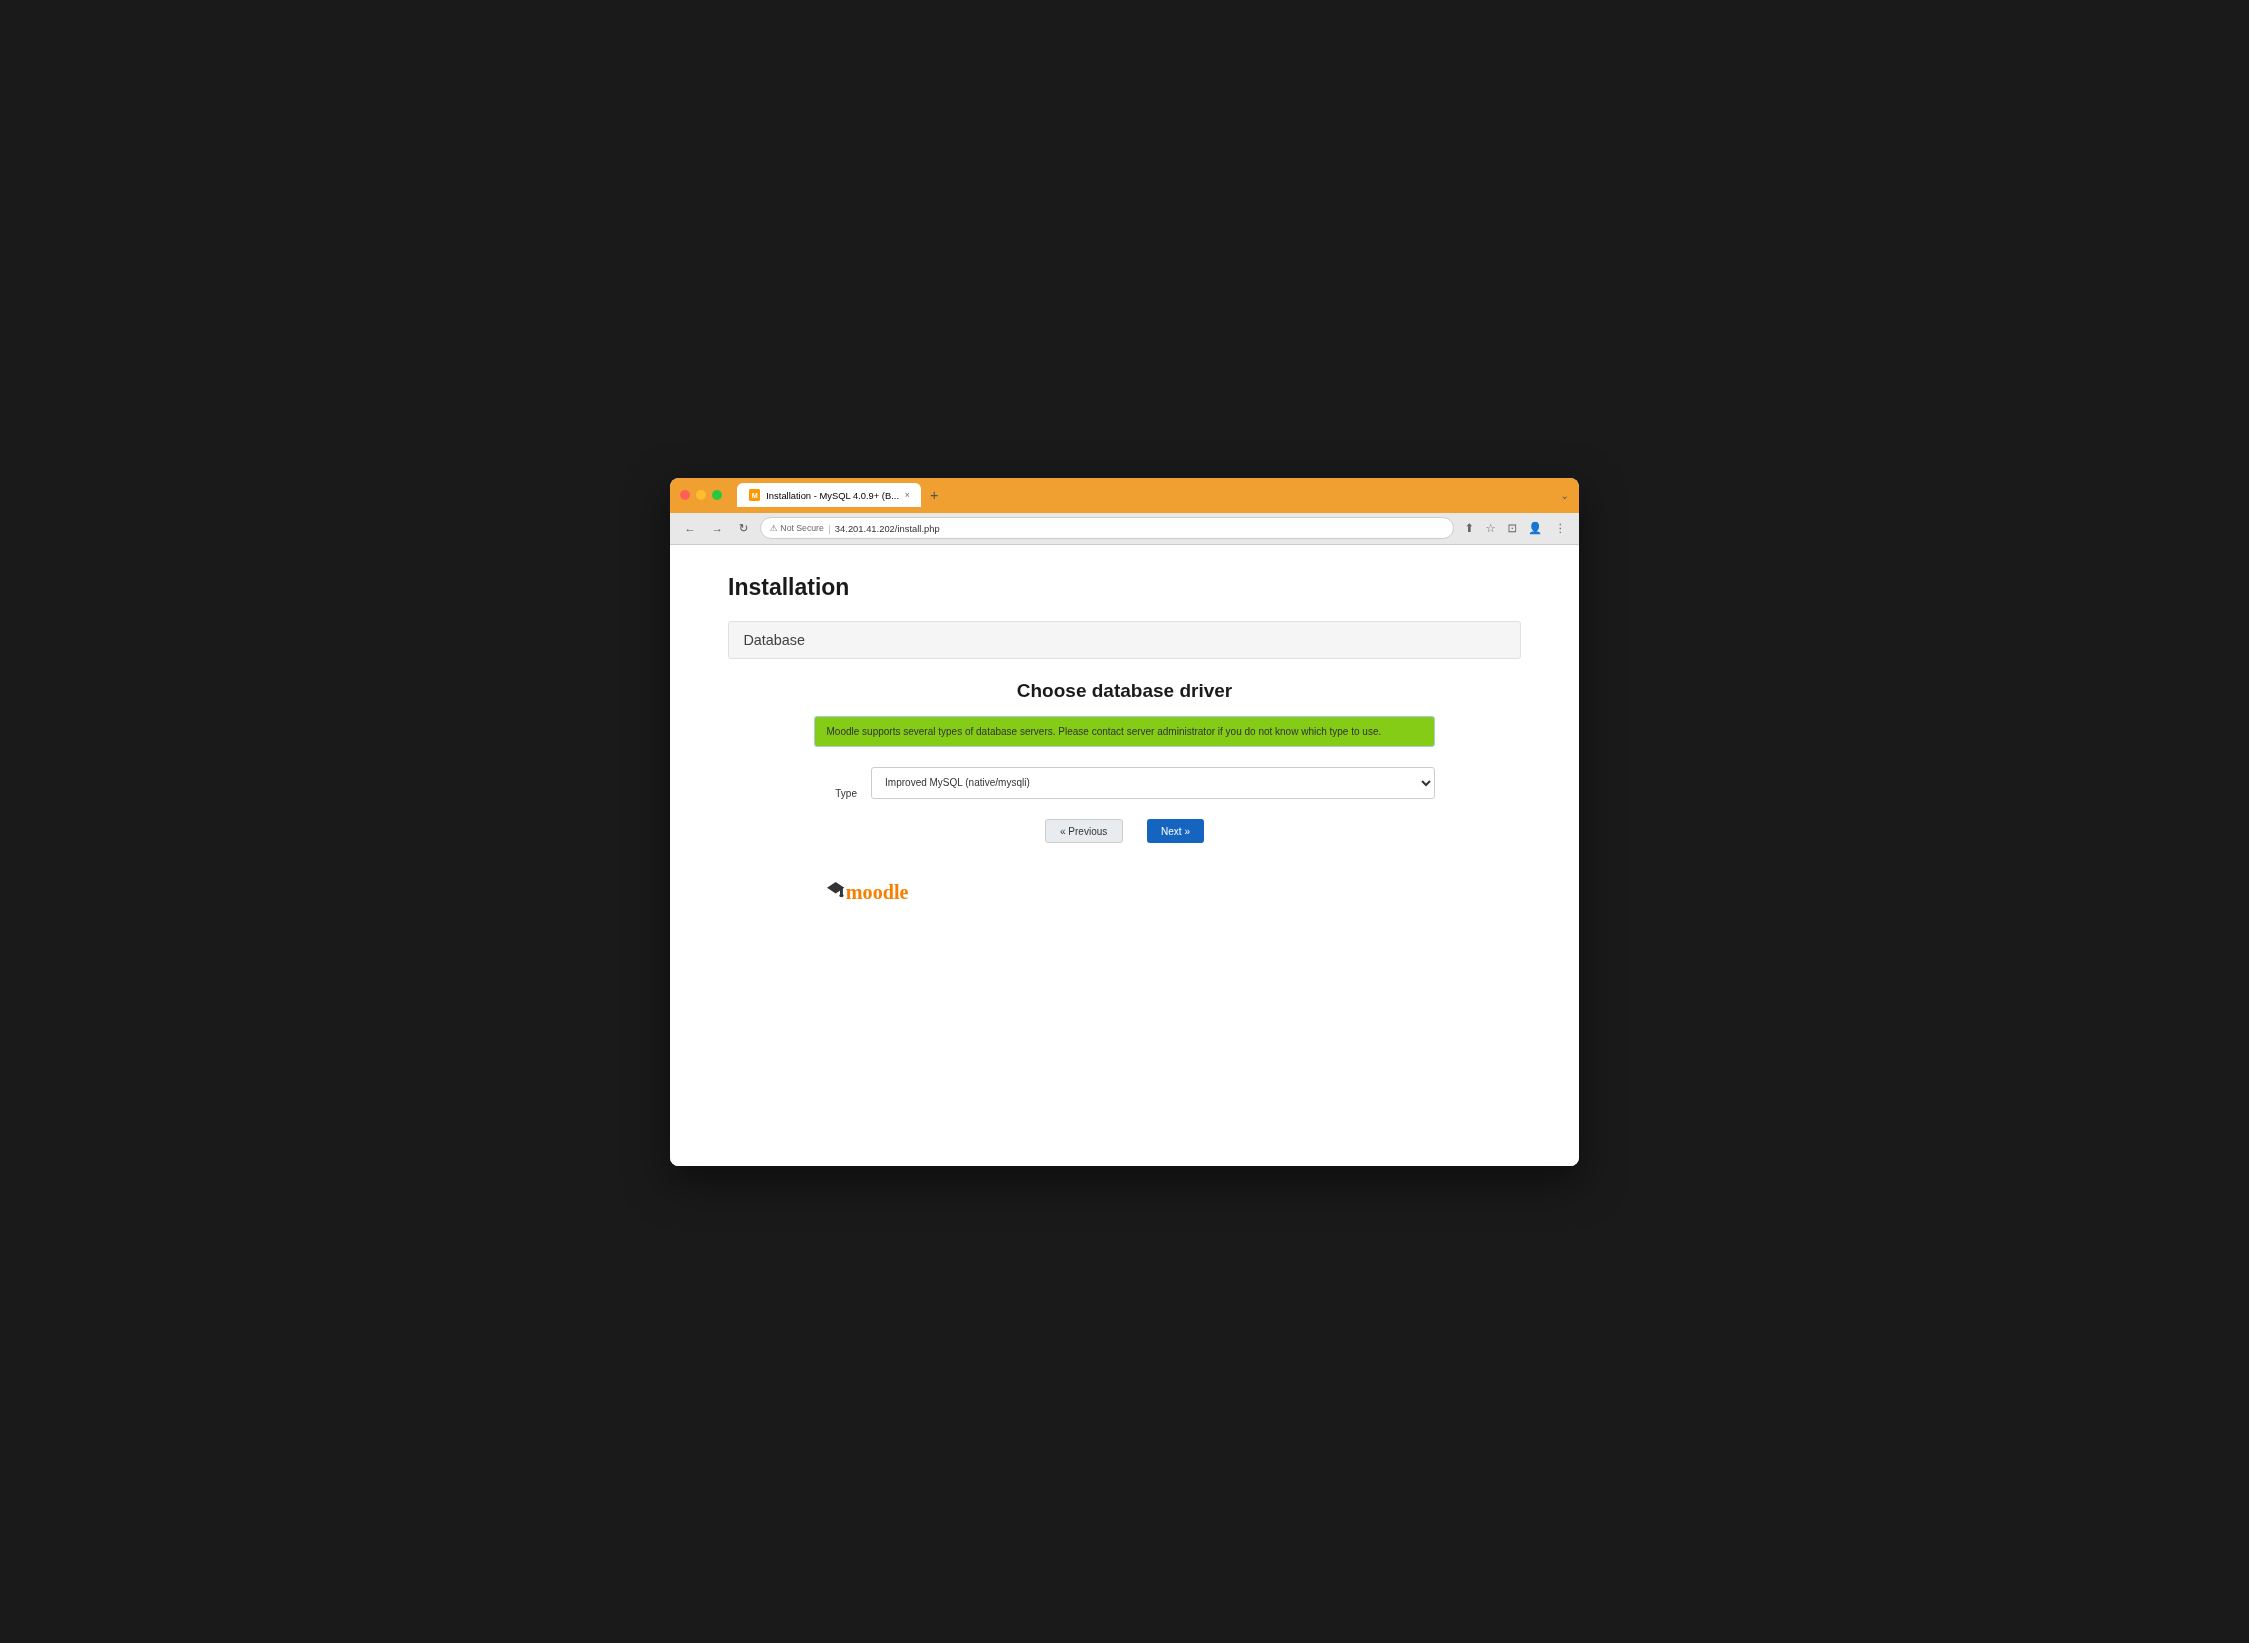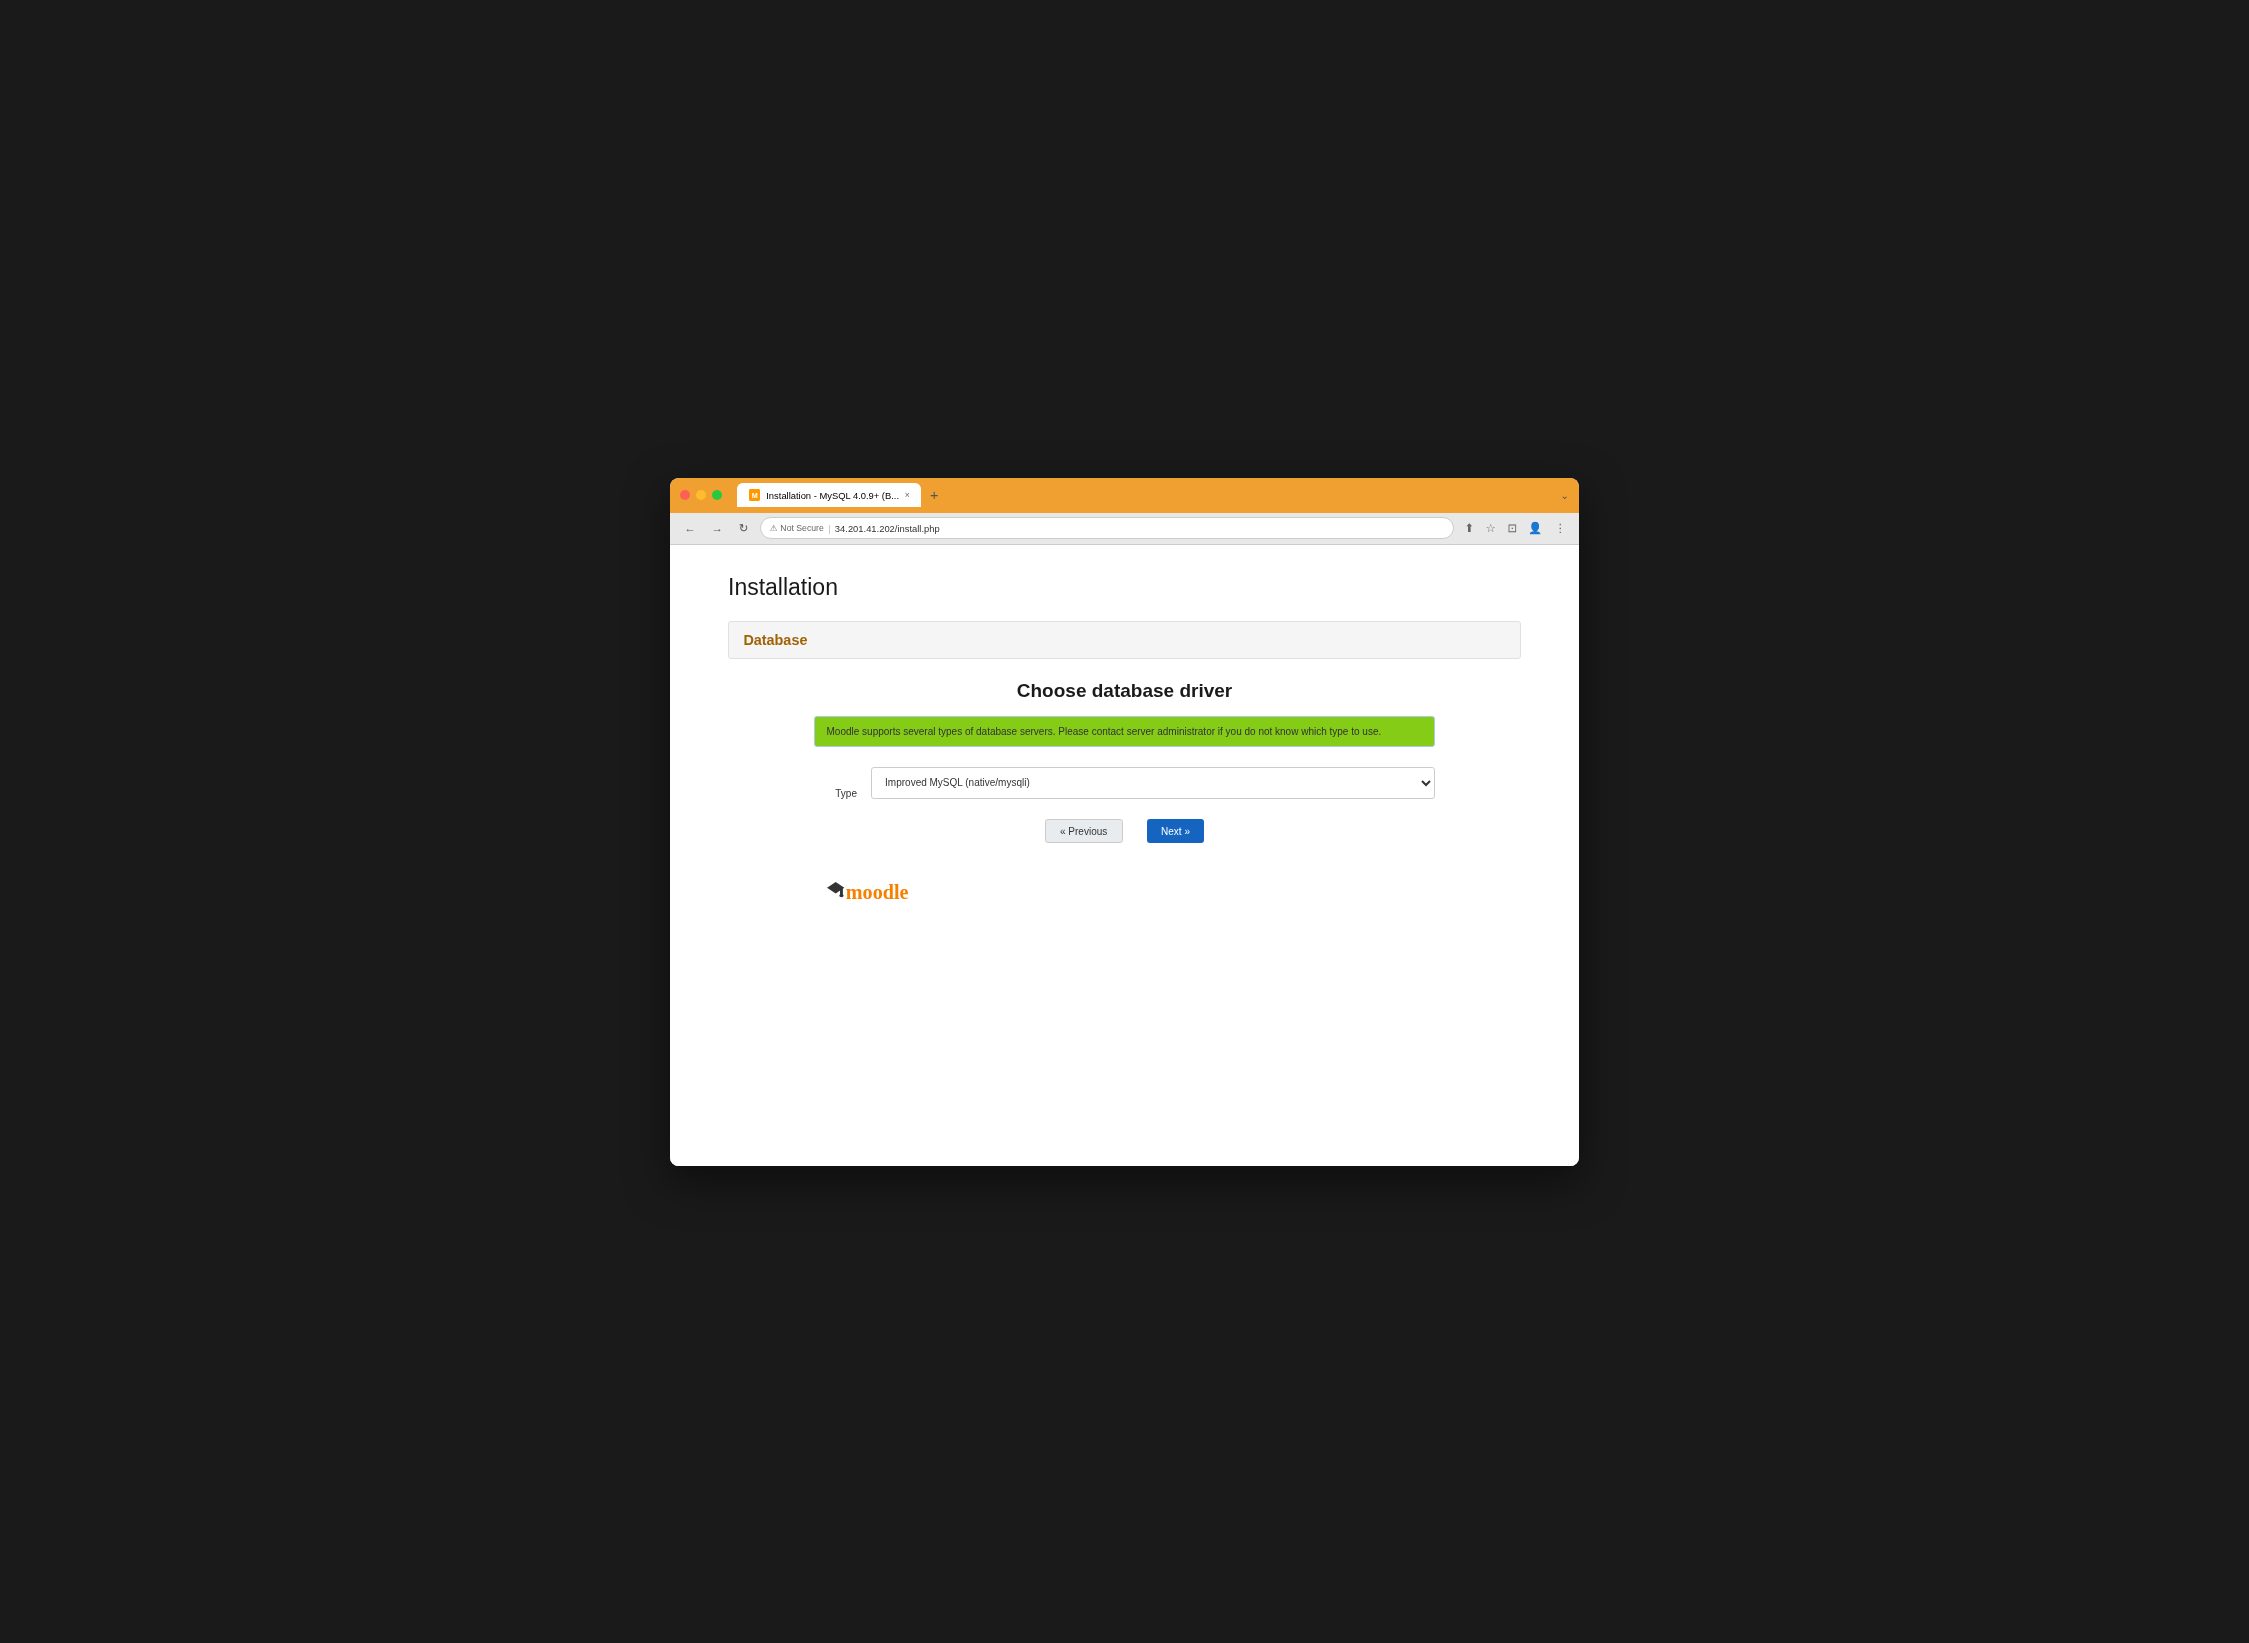--- a/index.html
+++ b/index.html
@@ -166,37 +166,37 @@
 
     
     .page-content {
       background: #fff;
       padding: 29px 58px;
       min-height: 621px;
     }
 
     .page-title {
       font-size: 23px;
-      font-weight: normal;
+      font-weight: bold;
       color: #1a1a1a;
       margin-bottom: 20px;
     }
 
     .section-header {
       background: #f5f5f5;
       border: 0.7px solid #e0e0e0;
       border-radius: 2.9px;
       padding: 10px 14.4px;
       margin-bottom: 21.6px;
     }
 
     .section-title {
       font-size: 14.4px;
-      font-weight: bold;
-      color: #a16207;
+      font-weight: normal;
+      color: #404040;
     }
 
     .content-area {
       max-width: 621px;
       margin: 0 auto;
     }
 
     .form-heading {
       font-size: 19px;
       font-weight: bold;

